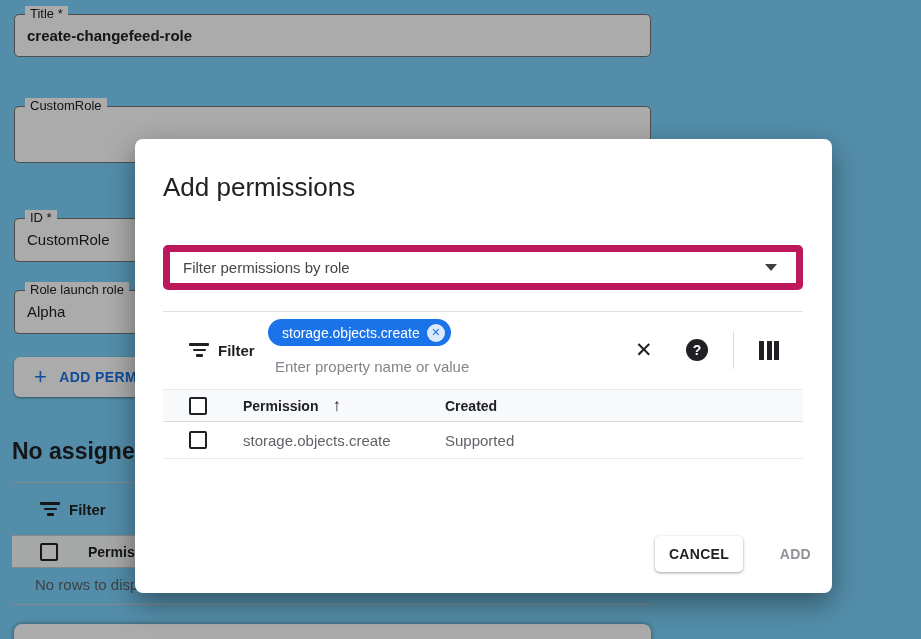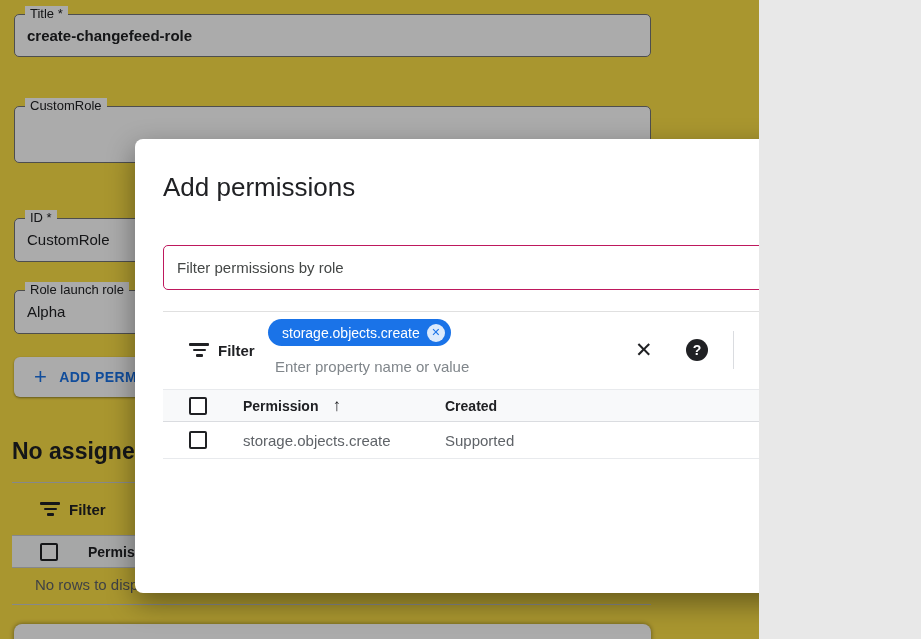--- a/index.html
+++ b/index.html
@@ -1,17 +1,17 @@
 <!DOCTYPE html>
 <html><head>
 <meta charset="utf-8">
 <style>
   * { margin:0; padding:0; box-sizing:border-box; }
   body { font-family:"Liberation Sans","DejaVu Sans",sans-serif; background:#e8e8e8; }
-  .screen { position:relative; width:759px; height:639px; background:#fde047; overflow:hidden; }
+  .screen { position:relative; width:921px; height:639px; background:#7dd3fc; overflow:hidden; }
 
   
   .bg { position:absolute; inset:0; z-index:1; }
   .field { position:absolute; left:14px; border:1px solid #757575; border-radius:5px; background:#fff; }
   .field .flabel { position:absolute; top:-9px; left:10px; background:#fff; padding:0 5px; font-size:13px; color:#202124; white-space:nowrap; }
   .field .fvalue { padding:0 12px; font-size:15px; color:#202124; white-space:nowrap; overflow:hidden; }
   .f-title { top:14px; width:637px; height:43px; }
   .f-title .fvalue { line-height:41px;font-weight:bold; }
   .f-desc { top:106px; width:637px; height:57px; }
   .f-desc .fvalue { padding-top:13px; }
@@ -43,21 +43,21 @@
   .filter-icon i { display:block; height:2.5px; background:#202124; border-radius:1px; }
   .filter-icon i:nth-child(1){ width:20px; } .filter-icon i:nth-child(2){ width:13px; } .filter-icon i:nth-child(3){ width:7px; }
 
   
   .scrim { position:absolute; inset:0; background:rgba(0,0,0,.33); z-index:2; }
 
   
   .modal { position:absolute; left:135px; top:139px; width:697px; height:454px; background:#fff; border-radius:8px; z-index:3;
       box-shadow:0 10px 28px rgba(0,0,0,.4); }
   .m-title { position:absolute; left:28px; top:33px; font-size:26px; font-weight:normal; color:#202124; }
-  .role-dd { position:absolute; left:28px; top:106px; width:640px; height:45px; border:1px solid #be185d; border-radius:5px;
+  .role-dd { position:absolute; left:28px; top:106px; width:640px; height:45px; border:7px solid #be185d; border-radius:5px;
       display:flex; align-items:center; cursor:pointer; background:#fff; }
   .role-dd .dd-text { font-size:15px; color:#444746; margin-left:13px; flex:1; }
   .chev { width:0; height:0; border-left:6px solid transparent; border-right:6px solid transparent; border-top:7px solid #3c4043; margin-right:19px; }
 
   .toolbar { position:absolute; left:28px; top:172px; width:640px; height:78px; border-top:1px solid #e0e0e0; }
   .toolbar .filter-icon { position:absolute; left:26px; top:31px; }
   .tb-label { position:absolute; left:55px; top:30px; font-size:15px; font-weight:bold; color:#202124; }
   .chip { position:absolute; left:105px; top:7px; height:27px; background:#1a73e8; border-radius:14px; display:flex; align-items:center;
       padding:0 6px 0 14px; gap:7px; }
   .chip .chip-text { color:#fff; font-size:14px; white-space:nowrap; }
@@ -191,16 +191,17 @@
       </div>
       <div class="mtr row">
         <span class="c1">
             <span class="cb"></span>
           </span>
         <span class="c2 cell">storage.objects.create</span>
         <span class="c3 cell">Supported</span>
       </div>
     </div>
 
+    <button class="cancel-btn">CANCEL</button>
     <button class="add-btn">ADD</button>
   </div>
 
 </div>
 
 </body></html>

